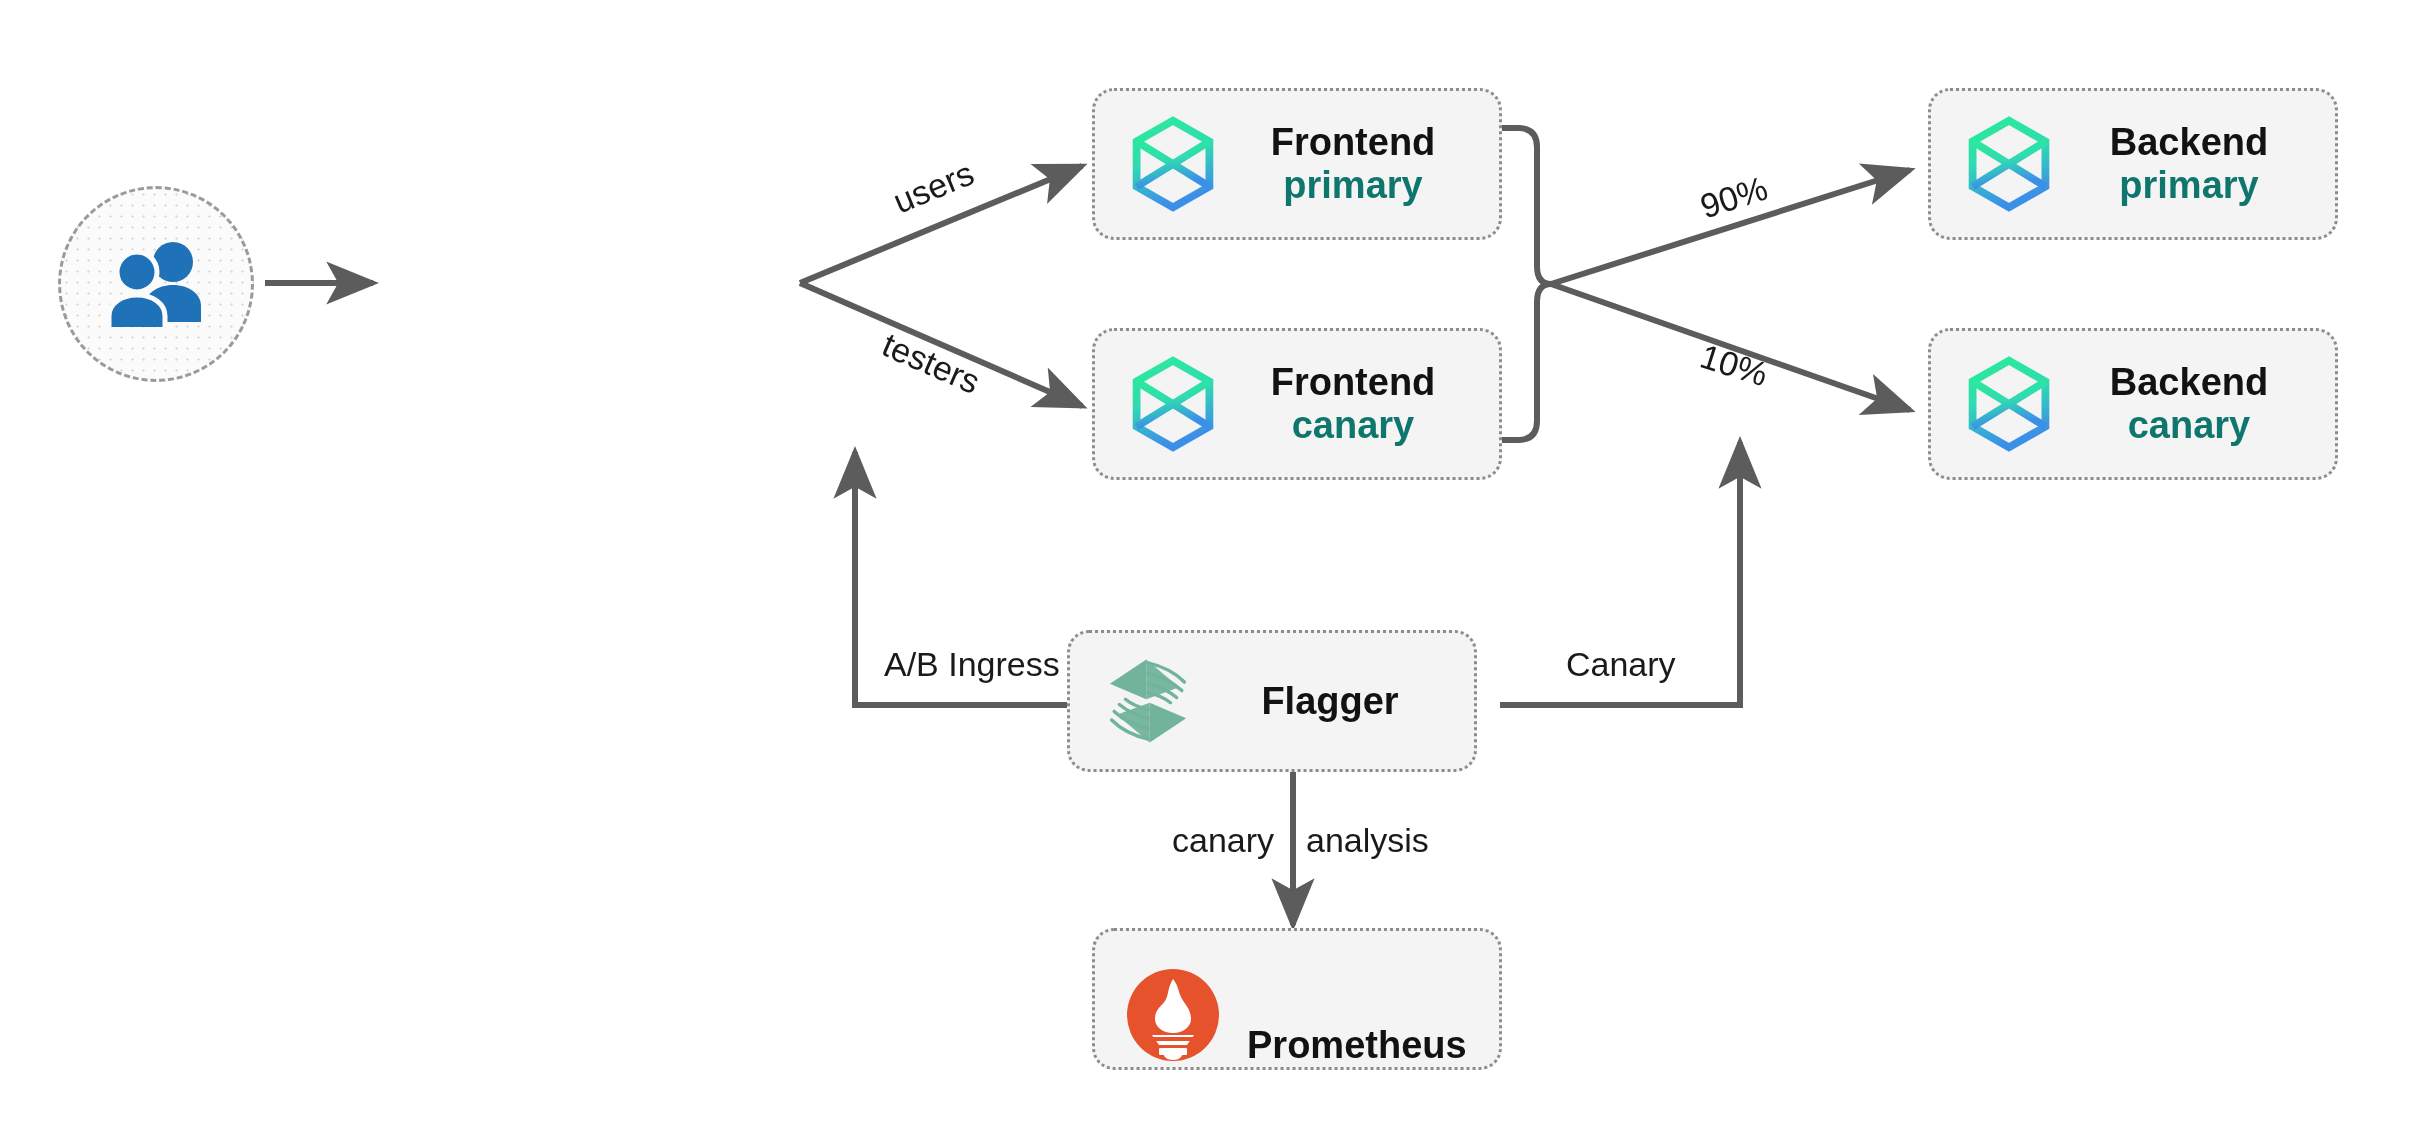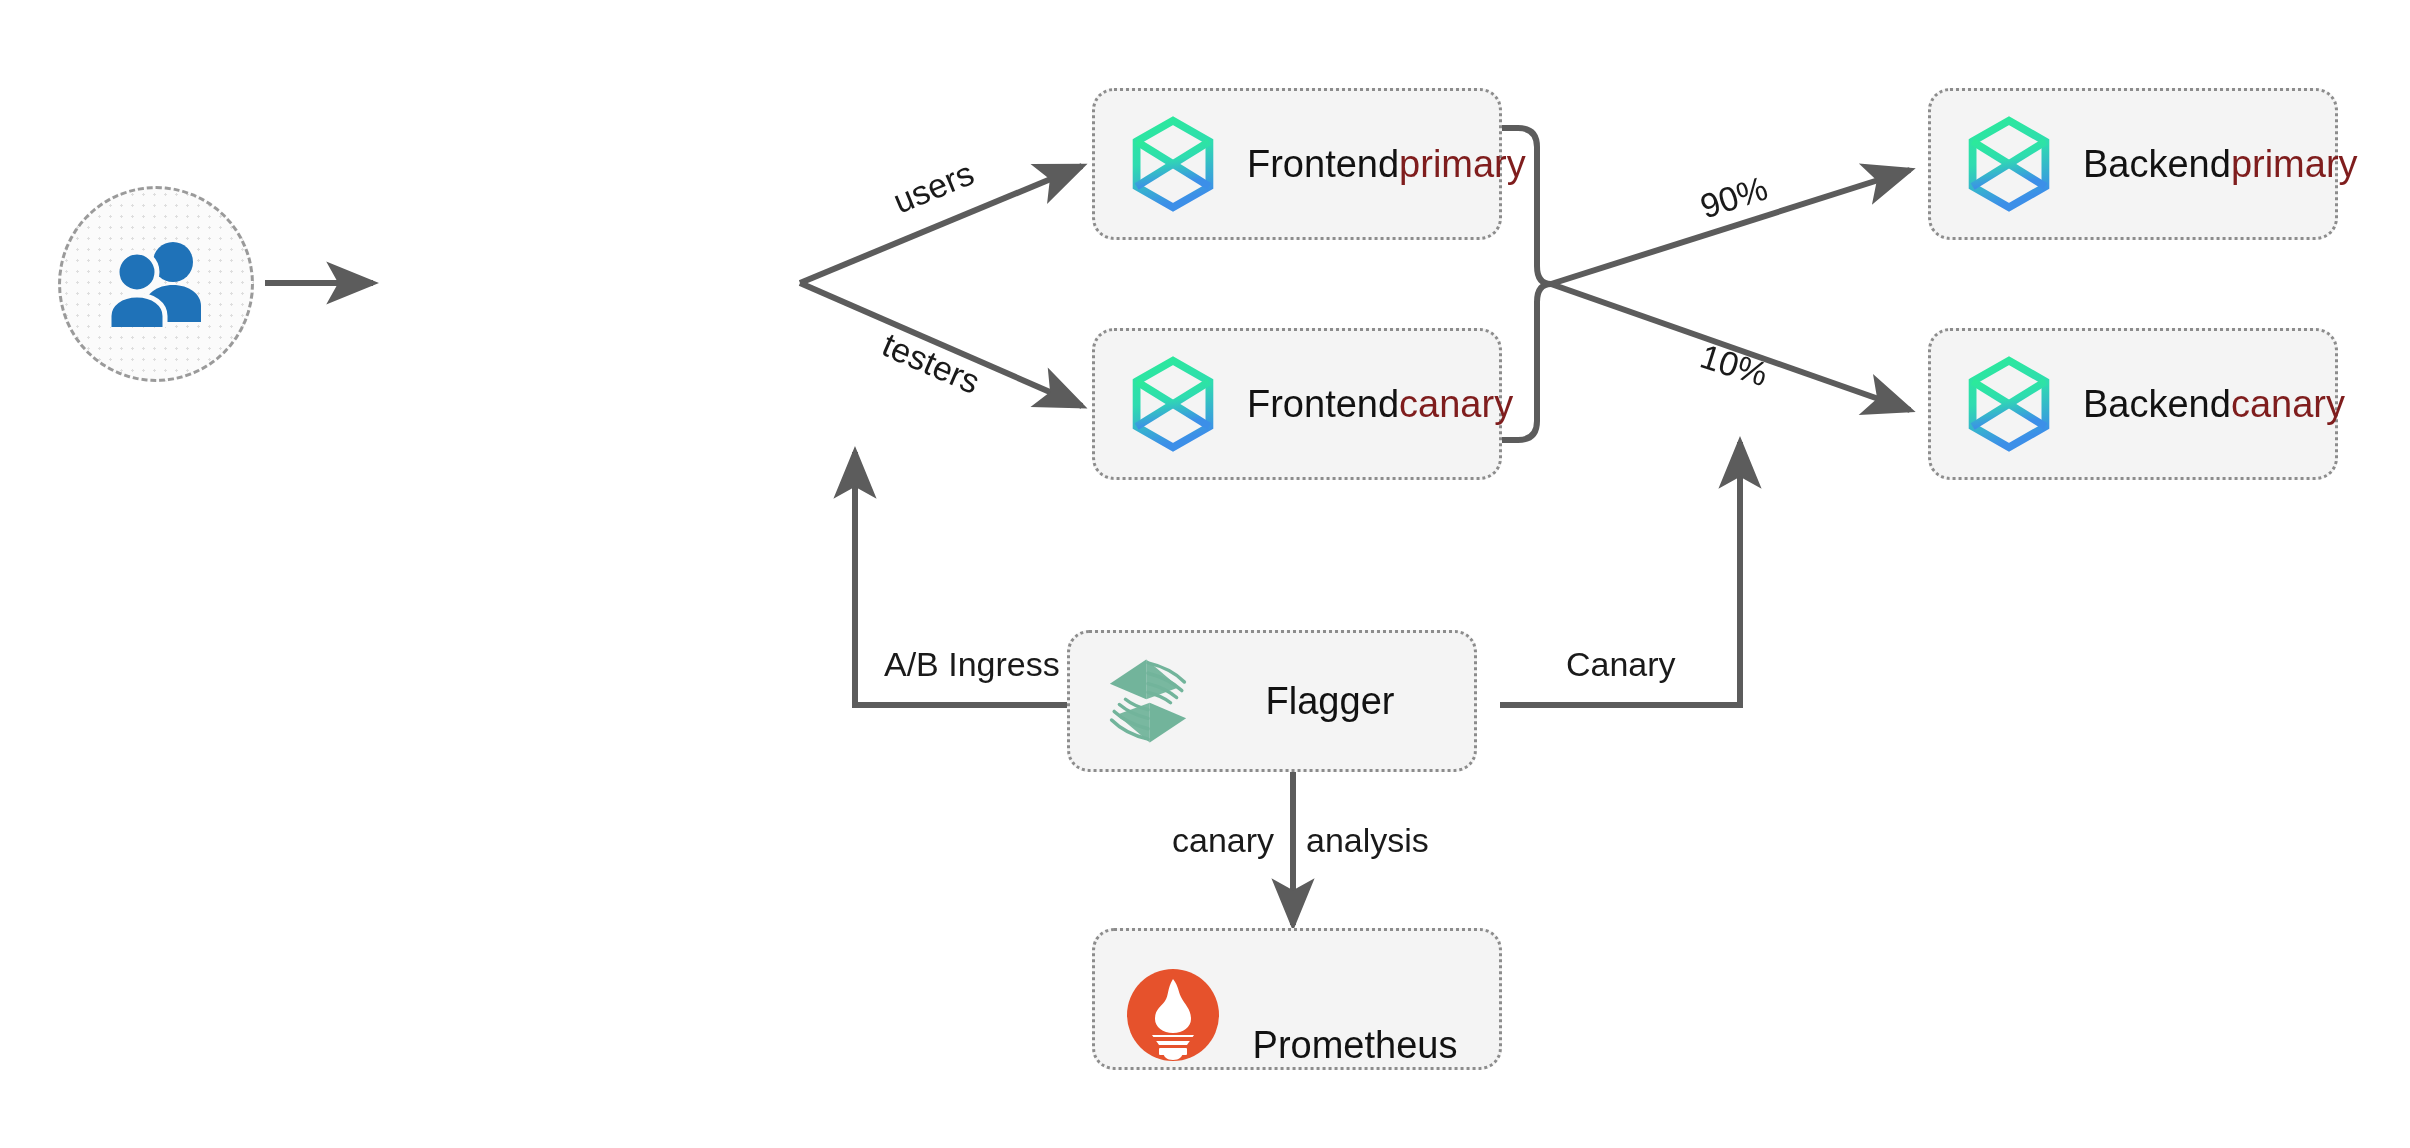--- a/index.html
+++ b/index.html
@@ -44,34 +44,35 @@
     width: 104px;
     height: 104px;
     display: flex;
     align-items: center;
     justify-content: center;
     margin-right: 22px;
   }
   .node .labels {
     flex: 1 1 auto;
     display: flex;
-    flex-direction: row;
+    flex-direction: column;
     align-items: center;
     justify-content: center;
     line-height: 1.12;
     padding-right: 40px;
+    font-weight: bold;
   }
   .node .title {
     font-size: 38px;
     color: #121212;
     white-space: nowrap;
   }
   .node .subtitle {
     font-size: 38px;
-    color: #7f1d1d;
+    color: #0f766e;
     white-space: nowrap;
   }
   .node.single .labels { padding-right: 36px; }
 
   
   .users-circle {
     position: absolute;
     box-sizing: border-box;
     border: 3px dashed #9a9a9a;
     border-radius: 50%;

